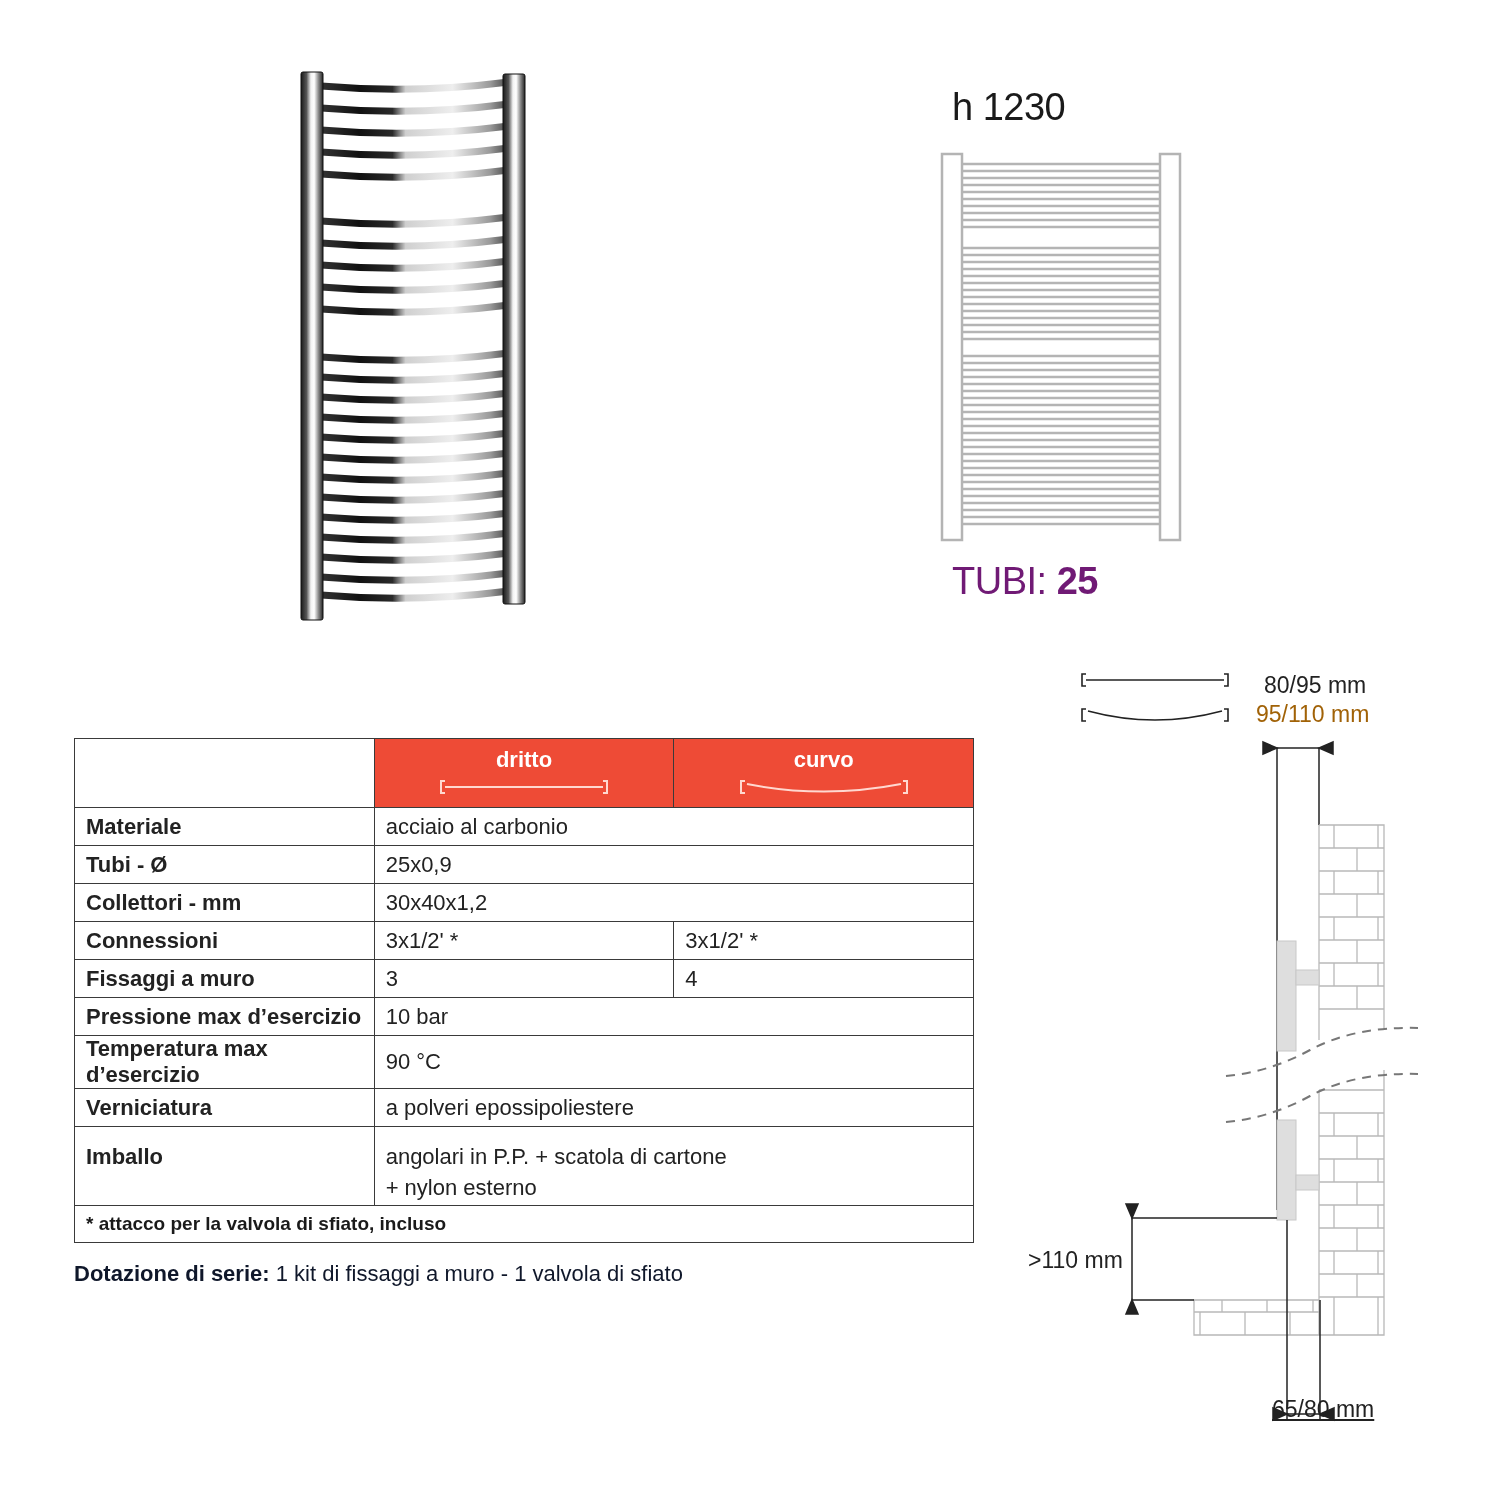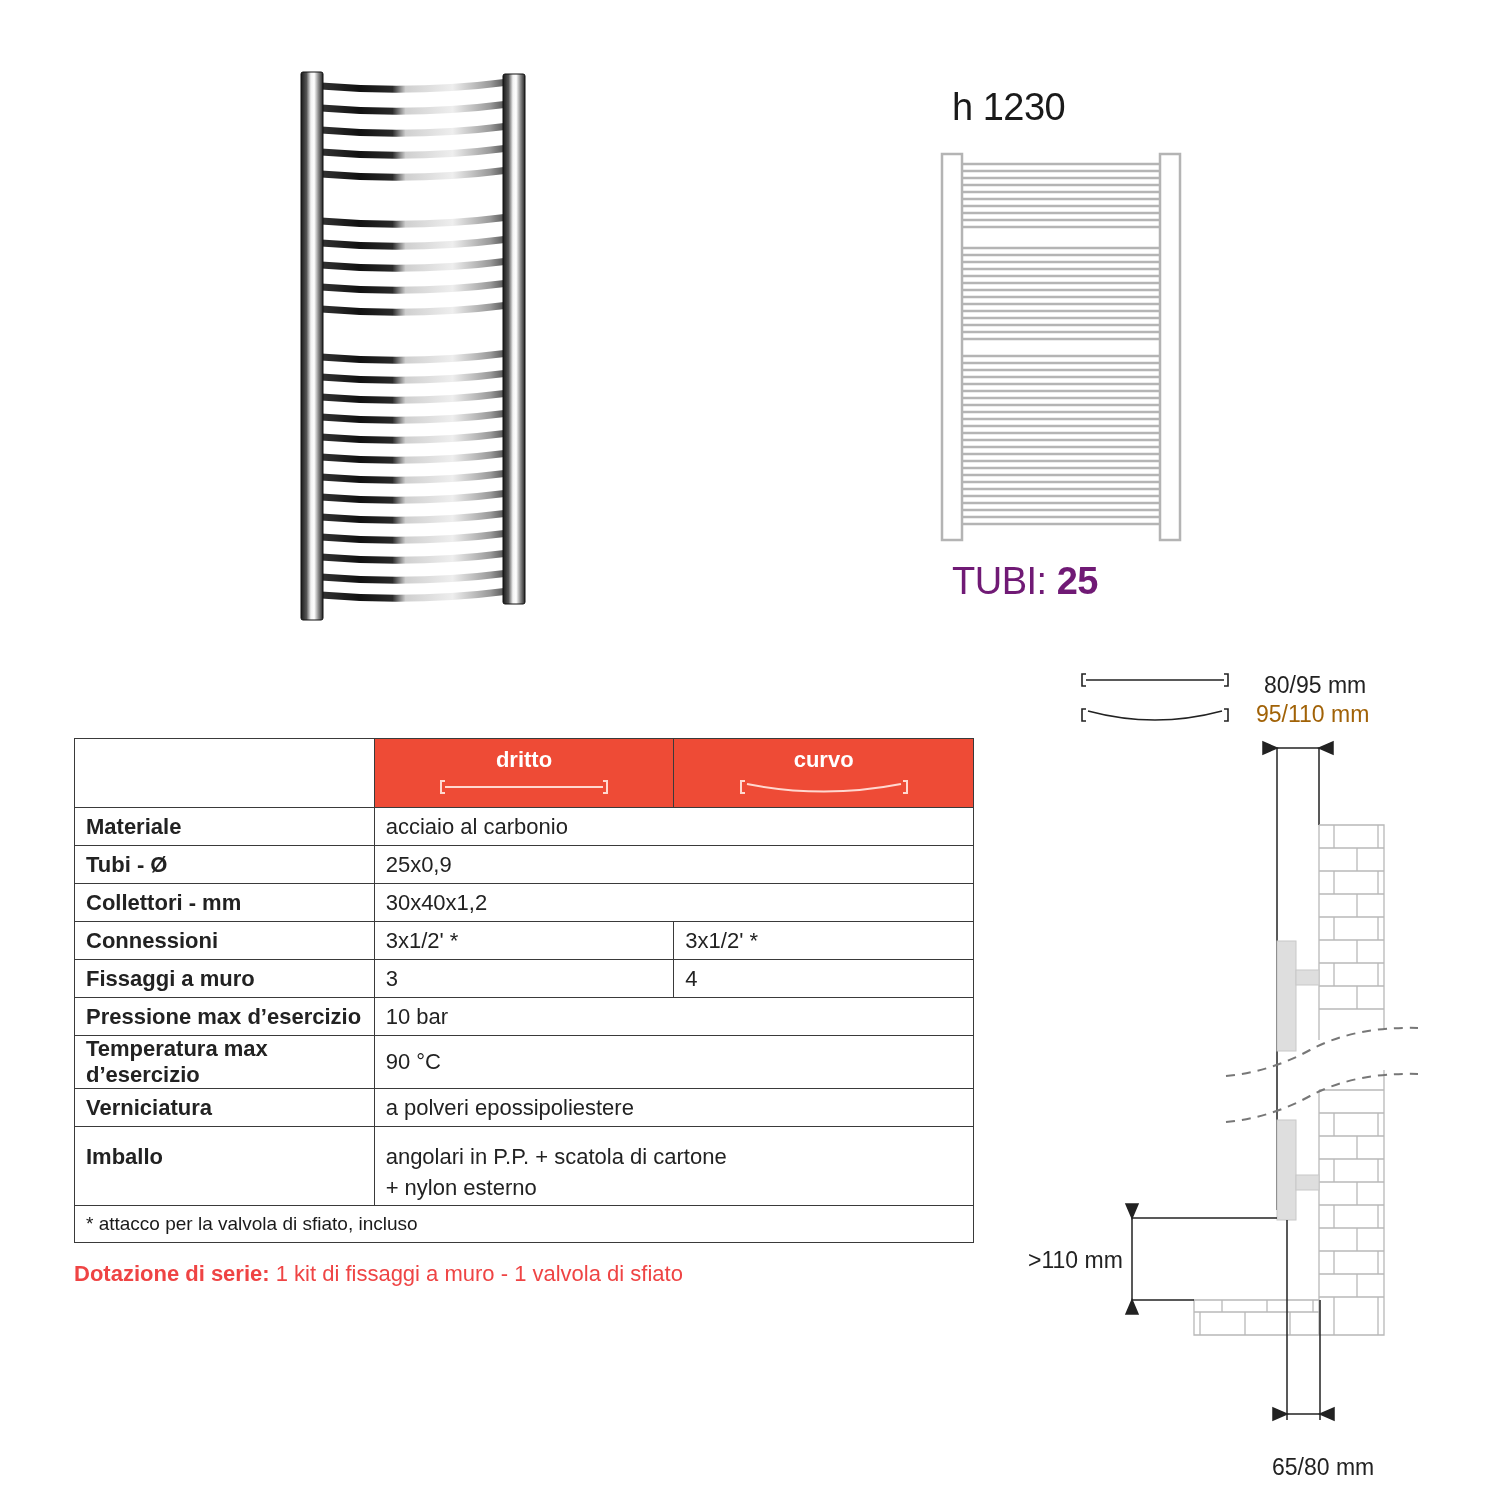--- a/index.html
+++ b/index.html
@@ -16,34 +16,34 @@
   #tubes-label b { font-weight: bold; }
 
   
   #spec-table { left: 74px; top: 738px; width: 900px; border-collapse: collapse; table-layout: fixed; }
   #spec-table td { border: 1.5px solid #3a3a3a; font-size: 22px; padding: 0 11px; height: 37px; }
   #spec-table td.label { font-weight: bold; color: #222; width: 338px; }
   #spec-table td.val { text-align: left; color: #222; }
   #spec-table td.head { background: #ee4b36; color: #fff; text-align: center; font-weight: bold; font-size: 22px; vertical-align: top; padding-top: 8px; height: 60px; }
   #spec-table td.blank { height: 60px; }
   #spec-table tr.tall td { height: 64px; vertical-align: top; padding-top: 14px; line-height: 31px; margin-top: 40px; }
-  #spec-table td.note { font-weight: normal; font-size: 19px; height: 36px; }
+  #spec-table td.note { font-weight: bold; font-size: 19px; height: 36px; }
   .hdr-icon { display: block; margin: 6px auto 0; }
 
-  #dotazione { left: 74px; top: 1261px; font-size: 22px; color: #ef4444; }
+  #dotazione { left: 74px; top: 1261px; font-size: 22px; color: #0f172a; }
   #dotazione b { font-weight: bold; }
 
   
   #legend-straight-icon { left: 1080px; top: 672px; }
   #legend-curved-icon { left: 1080px; top: 703px; }
   #legend-straight-text { left: 1264px; top: 672px; font-size: 23px; color: #222; text-align: center; }
   #legend-curved-text { left: 1256px; top: 701px; font-size: 23px; color: #a16207; }
   #side-diagram { left: 1000px; top: 730px; width: 440px; height: 700px; }
   #dim-110 { left: 1012px; top: 1247px; font-size: 23px; color: #222; margin-left: 16px; }
-  #dim-65 { left: 1272px; top: 1454px; font-size: 23px; color: #222; }
+  #dim-65 { left: 1272px; top: 1396px; font-size: 23px; color: #222; text-decoration: underline; }
 </style>
 </head>
 <body>
 
 <svg id="photo" class="abs" viewBox="0 0 240 560">
   <defs>
     <linearGradient id="chromeBar" x1="0" y1="0" x2="1" y2="0">
       <stop offset="0" stop-color="#1a1a1a"></stop>
       <stop offset="0.25" stop-color="#555"></stop>
       <stop offset="0.45" stop-color="#f2f2f2"></stop>

